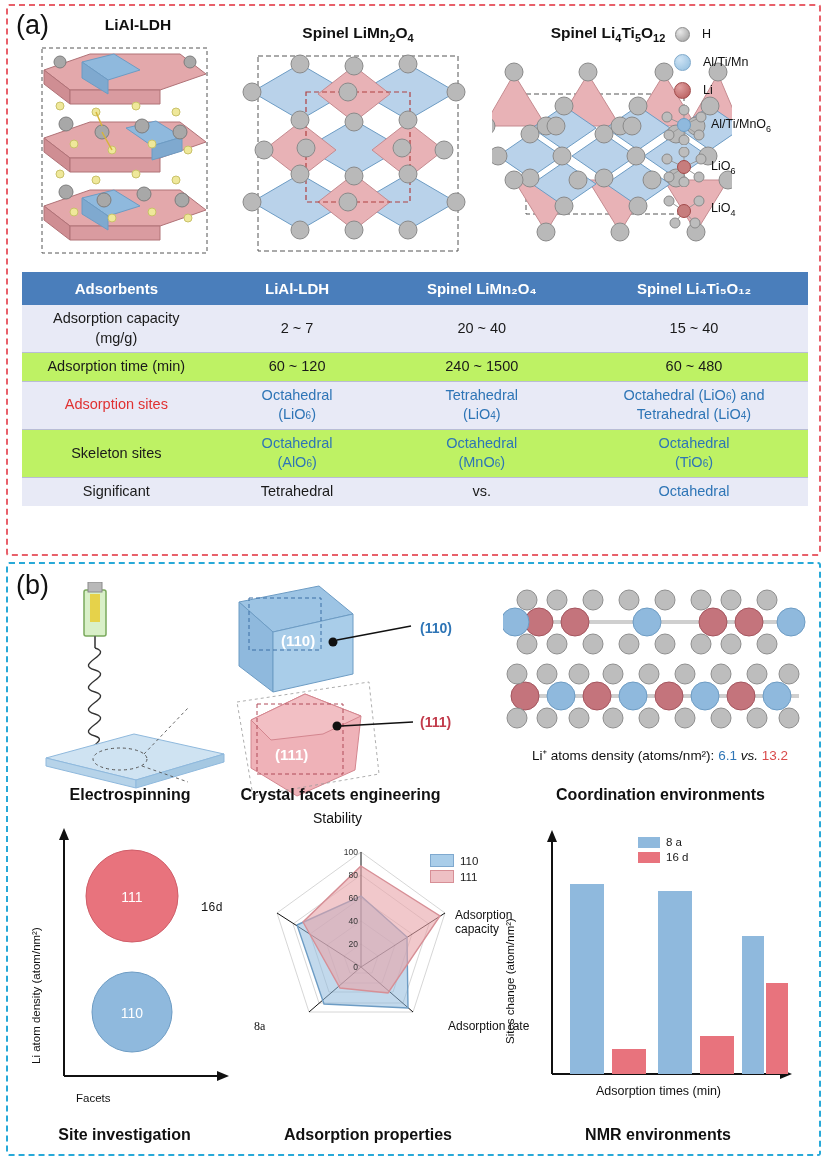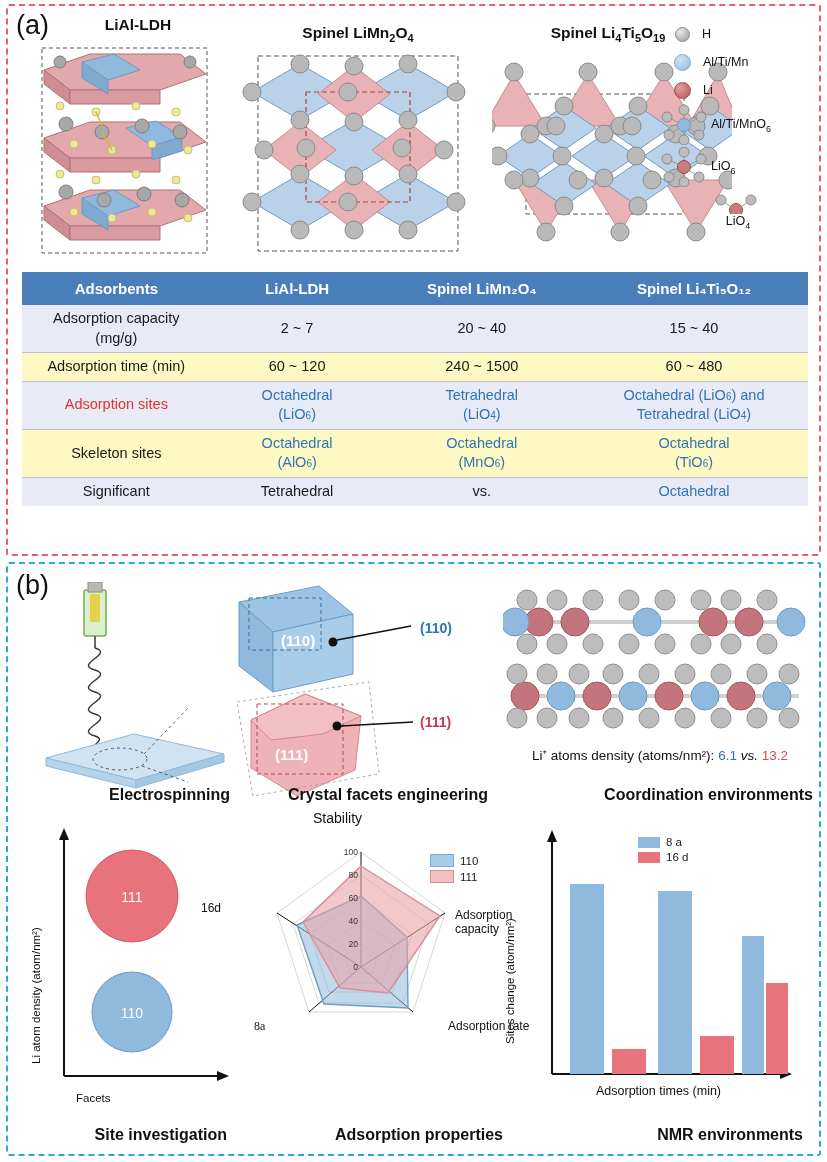--- a/index.html
+++ b/index.html
@@ -22,46 +22,46 @@
   .ball{border-radius:50%;display:inline-block;}
   .ball-h{width:13px;height:13px;background:radial-gradient(circle at 32% 30%,#e9e9e9,#9a9a9a);border:1px solid #8d8d8d;margin-left:14px;}
   .ball-b{width:15px;height:15px;background:radial-gradient(circle at 32% 30%,#cfe4f5,#8fbcdd);border:1px solid #7fa9cb;margin-left:13px;}
   .ball-r{width:15px;height:15px;background:radial-gradient(circle at 32% 30%,#e0a0a0,#b35656);border:1px solid #a14a4a;margin-left:13px;}
 
   
   table.maintable{position:absolute;left:14px;top:266px;width:786px;border-collapse:collapse;font-size:14.5px;}
   table.maintable th{background:#4a7ebb;color:#fff;font-weight:bold;font-size:15px;padding:8px 4px;text-align:center;}
   table.maintable td{text-align:center;padding:4px 4px;line-height:1.35;}
   table.maintable tr.alt td{background:#e8eaf6;}
-  table.maintable tr.white td{background:#fef9c3;}
+  table.maintable tr.white td{background:#bef264;}
   .blue-txt{color:#2e75b6;}
   .red-txt{color:#e03131;}
   .rowline td{border-top:1px solid #b9bdd6;}
   .tbl-sub{font-size:10px;}
 
   
-  .bcap{position:absolute;font-size:16px;font-weight:bold;color:#111;text-align:right;}
+  .bcap{position:absolute;font-size:16px;font-weight:bold;color:#111;text-align:center;}
   .facet-label{position:absolute;font-size:14px;font-weight:bold;}
   .small-note{position:absolute;font-size:13.5px;color:#111;}
   .axis-label{position:absolute;font-size:11.5px;color:#111;}
   .axis-label.rot{transform-origin:0 0;transform:rotate(-90deg);}
   svg{display:block;}
   .legend-box{position:absolute;font-size:11.5px;}
   .lgbox-row{display:flex;align-items:center;margin-bottom:3px;}
   .lgbox-sw{width:22px;height:11px;margin-right:6px;display:inline-block;}
 </style>
 </head>
 <body>
 
 <div class="panel" id="panel-a">
   <div class="panel-label" style="left:8px;top:4px;">(a)</div>
 
   <div class="struct-title" style="left:50px;top:10px;width:160px;">LiAl-LDH</div>
   <div class="struct-title" style="left:245px;top:18px;width:210px;">Spinel LiMn<sub>2</sub>O<sub>4</sub></div>
-  <div class="struct-title" style="left:490px;top:18px;width:220px;">Spinel Li<sub>4</sub>Ti<sub>5</sub>O<sub>19</sub></div>
+  <div class="struct-title" style="left:490px;top:18px;width:220px;">Spinel Li<sub>4</sub>Ti<sub>5</sub>O<sub>12</sub></div>
 
   <svg style="position:absolute;left:22px;top:34px;" width="200" height="225">
     <g>
       <rect x="12" y="8" width="165" height="205" fill="none" stroke="#555" stroke-width="1" stroke-dasharray="4,3"></rect>
 
       <g>
         <polygon points="14,30 60,14 150,14 176,34 130,50 40,50" fill="#e3a8ab" stroke="#b07277" stroke-width="1"></polygon>
         <polygon points="14,30 40,50 40,64 14,44" fill="#cf8e93" stroke="#b07277" stroke-width="1"></polygon>
         <polygon points="40,50 130,50 130,64 40,64" fill="#d99ba0" stroke="#b07277" stroke-width="1"></polygon>
         <polygon points="52,22 84,14 110,30 78,40" fill="#8fb9dd" stroke="#6d9cc4" stroke-width="1"></polygon>
@@ -264,21 +264,21 @@
         <circle cx="6" cy="12" r="5" fill="#bdbdbd" stroke="#8a8a8a"></circle>
         <circle cx="40" cy="12" r="5" fill="#bdbdbd" stroke="#8a8a8a"></circle>
         <circle cx="23" cy="5" r="5" fill="#bdbdbd" stroke="#8a8a8a"></circle>
         <circle cx="23" cy="35" r="5" fill="#bdbdbd" stroke="#8a8a8a"></circle>
         <circle cx="8" cy="30" r="5" fill="#bdbdbd" stroke="#8a8a8a"></circle>
         <circle cx="38" cy="30" r="5" fill="#bdbdbd" stroke="#8a8a8a"></circle>
         <circle cx="23" cy="20" r="6.5" fill="#c77d7d" stroke="#a14a4a"></circle>
       </svg>
       <span class="lg-label" style="margin-left:4px;">LiO<sub>6</sub></span>
     </div>
-    <div class="legend-row" style="height:42px;flex-direction:column;">
+    <div class="legend-row" style="height:42px;">
       <svg width="46" height="40">
         <g stroke="#999" stroke-width="1">
           <line x1="23" y1="22" x2="8" y2="12"></line>
             <line x1="23" y1="22" x2="38" y2="12"></line>
           <line x1="23" y1="22" x2="14" y2="34"></line>
             <line x1="23" y1="22" x2="34" y2="34"></line>
         </g>
         <circle cx="8" cy="12" r="5" fill="#bdbdbd" stroke="#8a8a8a"></circle>
         <circle cx="38" cy="12" r="5" fill="#bdbdbd" stroke="#8a8a8a"></circle>
         <circle cx="14" cy="34" r="5" fill="#bdbdbd" stroke="#8a8a8a"></circle>
@@ -483,21 +483,21 @@
         <text x="125" y="89">60</text>
       <text x="125" y="112">40</text>
         <text x="125" y="135">20</text>
         <text x="125" y="158">0</text>
     </g>
   </svg>
   <div class="axis-label" style="left:305px;top:246px;font-size:14px;">Stability</div>
   <div class="axis-label" style="left:447px;top:344px;font-size:12px;width:80px;line-height:1.2;">Adsorption capacity</div>
   <div class="axis-label" style="left:440px;top:455px;font-size:12px;">Adsorption rate</div>
   <div class="axis-label" style="left:246px;top:455px;font-size:12px;font-family:Liberation Serif, serif;">8a</div>
-  <div class="axis-label" style="left:193px;top:337px;font-size:12px;">16d</div>
+  <div class="axis-label" style="left:193px;top:337px;font-size:12px;font-family:Liberation Mono, monospace;">16d</div>
   <div class="legend-box" style="left:422px;top:290px;">
     <div class="lgbox-row">
       <span class="lgbox-sw" style="background:#a9cde9;border:1px solid #7fa9cf;"></span>
       <span>110</span>
     </div>
     <div class="lgbox-row">
       <span class="lgbox-sw" style="background:#eec0c4;border:1px solid #d78f96;"></span>
       <span>111</span>
     </div>
   </div>

